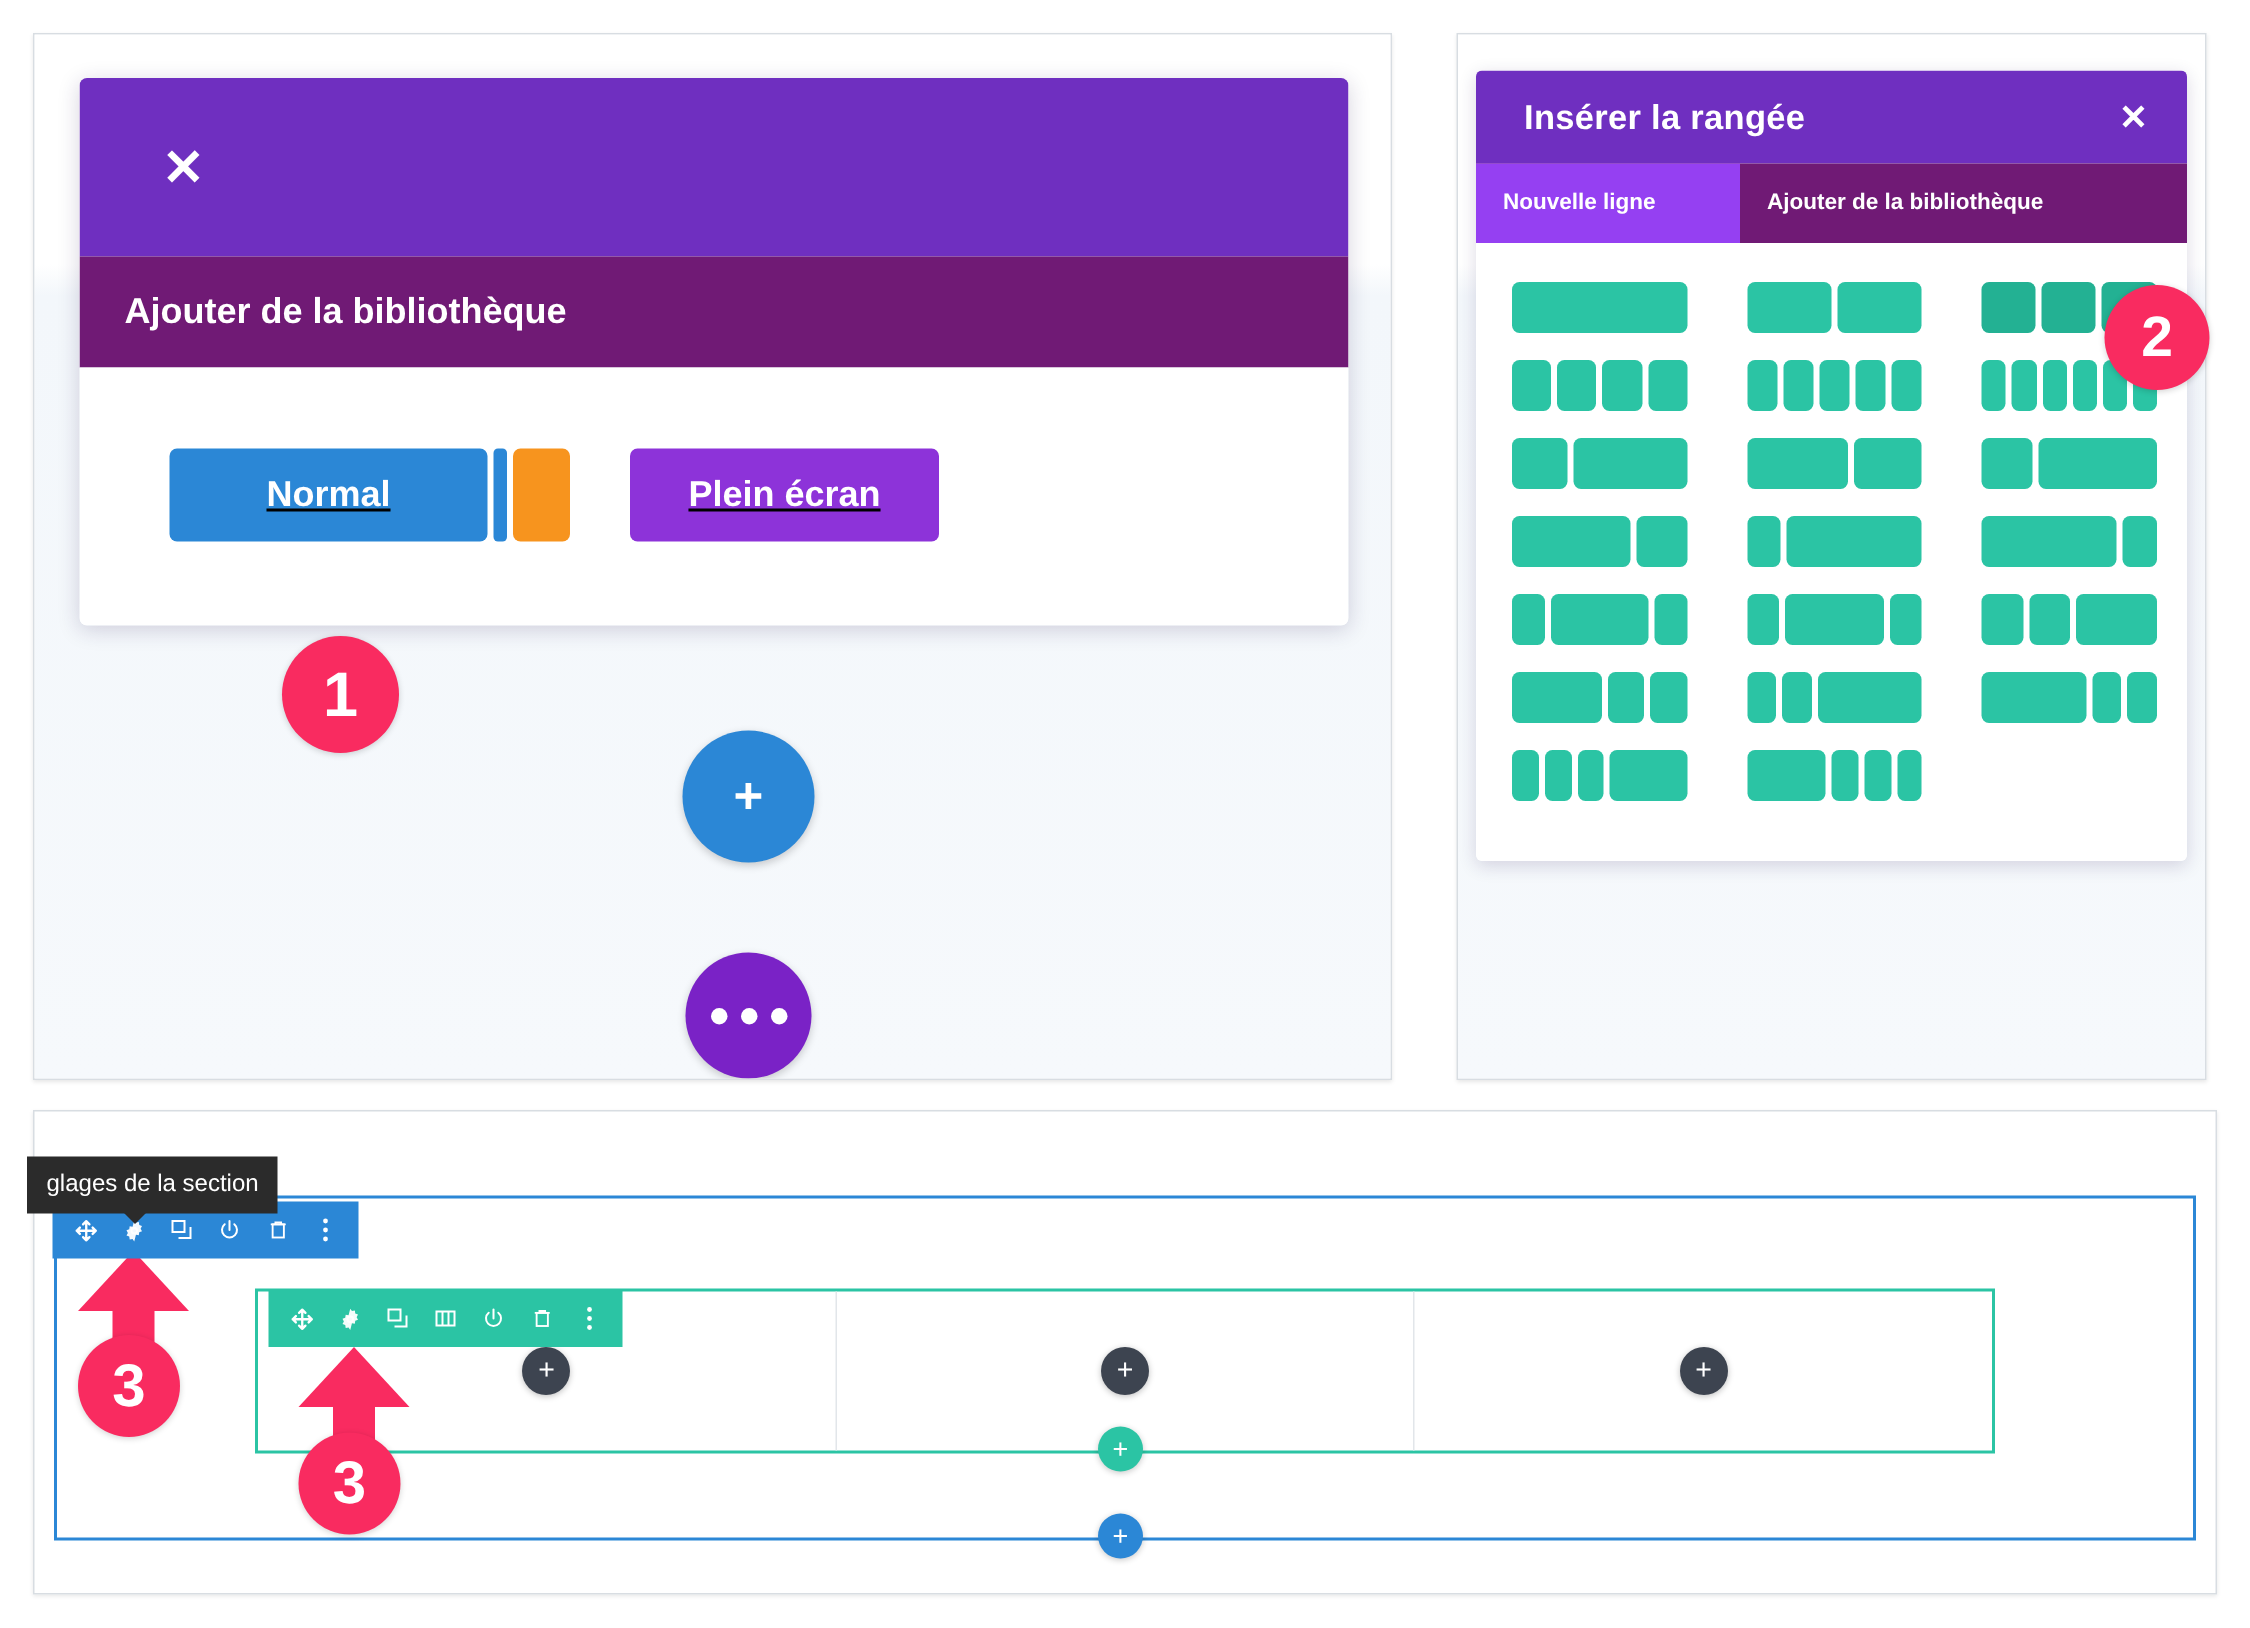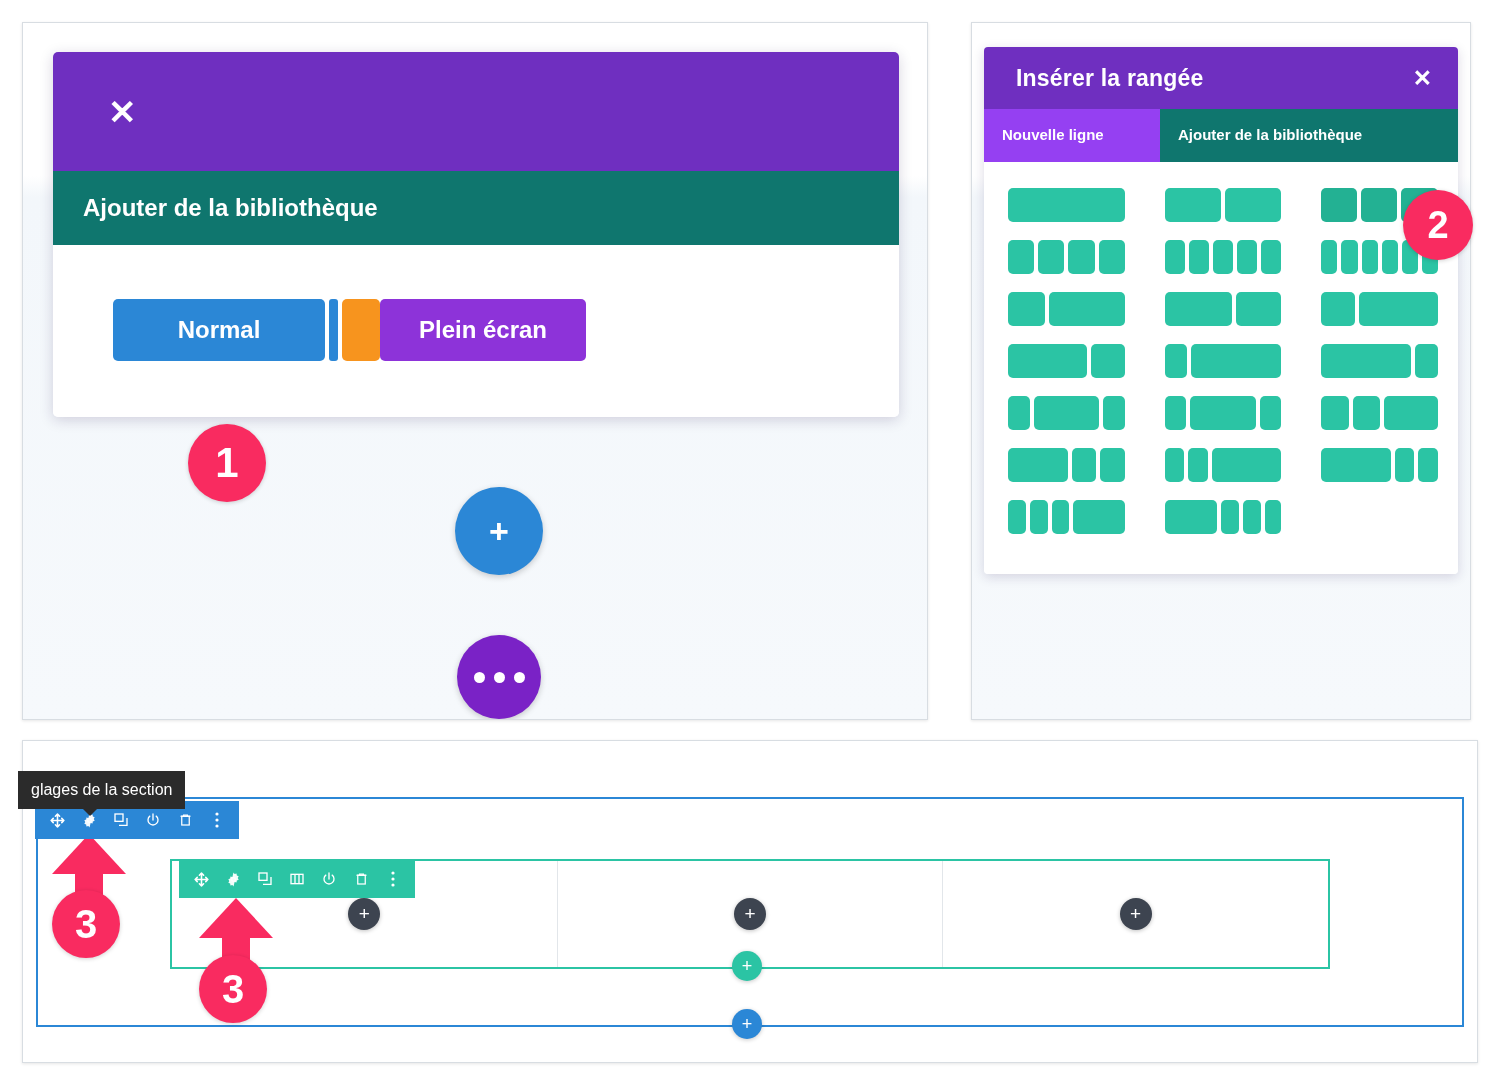--- a/index.html
+++ b/index.html
@@ -31,40 +31,40 @@
     border-radius: 5px; overflow: hidden;
     box-shadow: 0 3px 14px rgba(40,20,80,.18);
   }
   .modal-head {
     background: #6f2fc0; height: 119px;
     display: flex; align-items: center; justify-content: space-between;
     padding: 0 34px 0 55px;
   }
   .modal-head .title { color:#fff; font-size: 36px; font-weight: 700; letter-spacing:.2px; }
   .x-btn { color:#fff; font-size: 34px; font-weight: 700; line-height:1; cursor:pointer; }
-  .tabs { display: flex; background: #0f766e; }
+  .tabs { display: flex; background: #701a75; }
   .tab {
     padding: 0 30px; min-height: 74px; display:flex; align-items:center;
     color:#ffffff; font-size: 24px; font-weight: 700; line-height: 1.12; cursor:pointer;
   }
   .tab.sel { background: #9540f2; }
   #panel-section .tab.sel { width: 346px; }
   #panel-section .tab.alt { width: 500px; }
   .modal-body { background:#fff; padding: 54px 0 56px 60px; }
 
-  .btn-row { display:flex; align-items:center; }
+  .btn-row { display:flex; align-items:center;text-decoration:underline; }
   .mbtn {
     border:none; border-radius: 5px; color:#fff; font-size: 24px; font-weight:700;
     height: 62px; display:flex; align-items:center; justify-content:center; cursor:pointer;
   }
   .mbtn.blue  { background:#2b87d6; width:212px; }
   .mbtn.blue-stub { background:#2b87d6; width:9px; margin-left:4px; height:62px; border-radius:3px;}
   .mbtn.red   { background:#e8574c; width:205px; margin-left:36px;}
   .mbtn.orange{ background:#f7941e; width:38px; margin-left:4px;}
-  .mbtn.purple{ background:#8d33d9; width:206px; }
+  .mbtn.purple{ background:#8d33d9; width:206px; margin-left:40px;}
 
   
   .fab {
     position:absolute; border-radius:50%; display:flex; align-items:center;
     justify-content:center; color:#fff; box-shadow:0 2px 6px rgba(0,0,0,.2); cursor:pointer;
   }
   #sec-add  { left:432px; top:464px; width:88px; height:88px; background:#2b87d6; font-size:34px; font-weight:700; }
   #sec-more { left:434px; top:612px; width:84px; height:84px; background:#7a22c6; }
   .dots { display:flex; gap:9px; }
   .dots i { width:11px; height:11px; border-radius:50%; background:#fff; display:block; }

